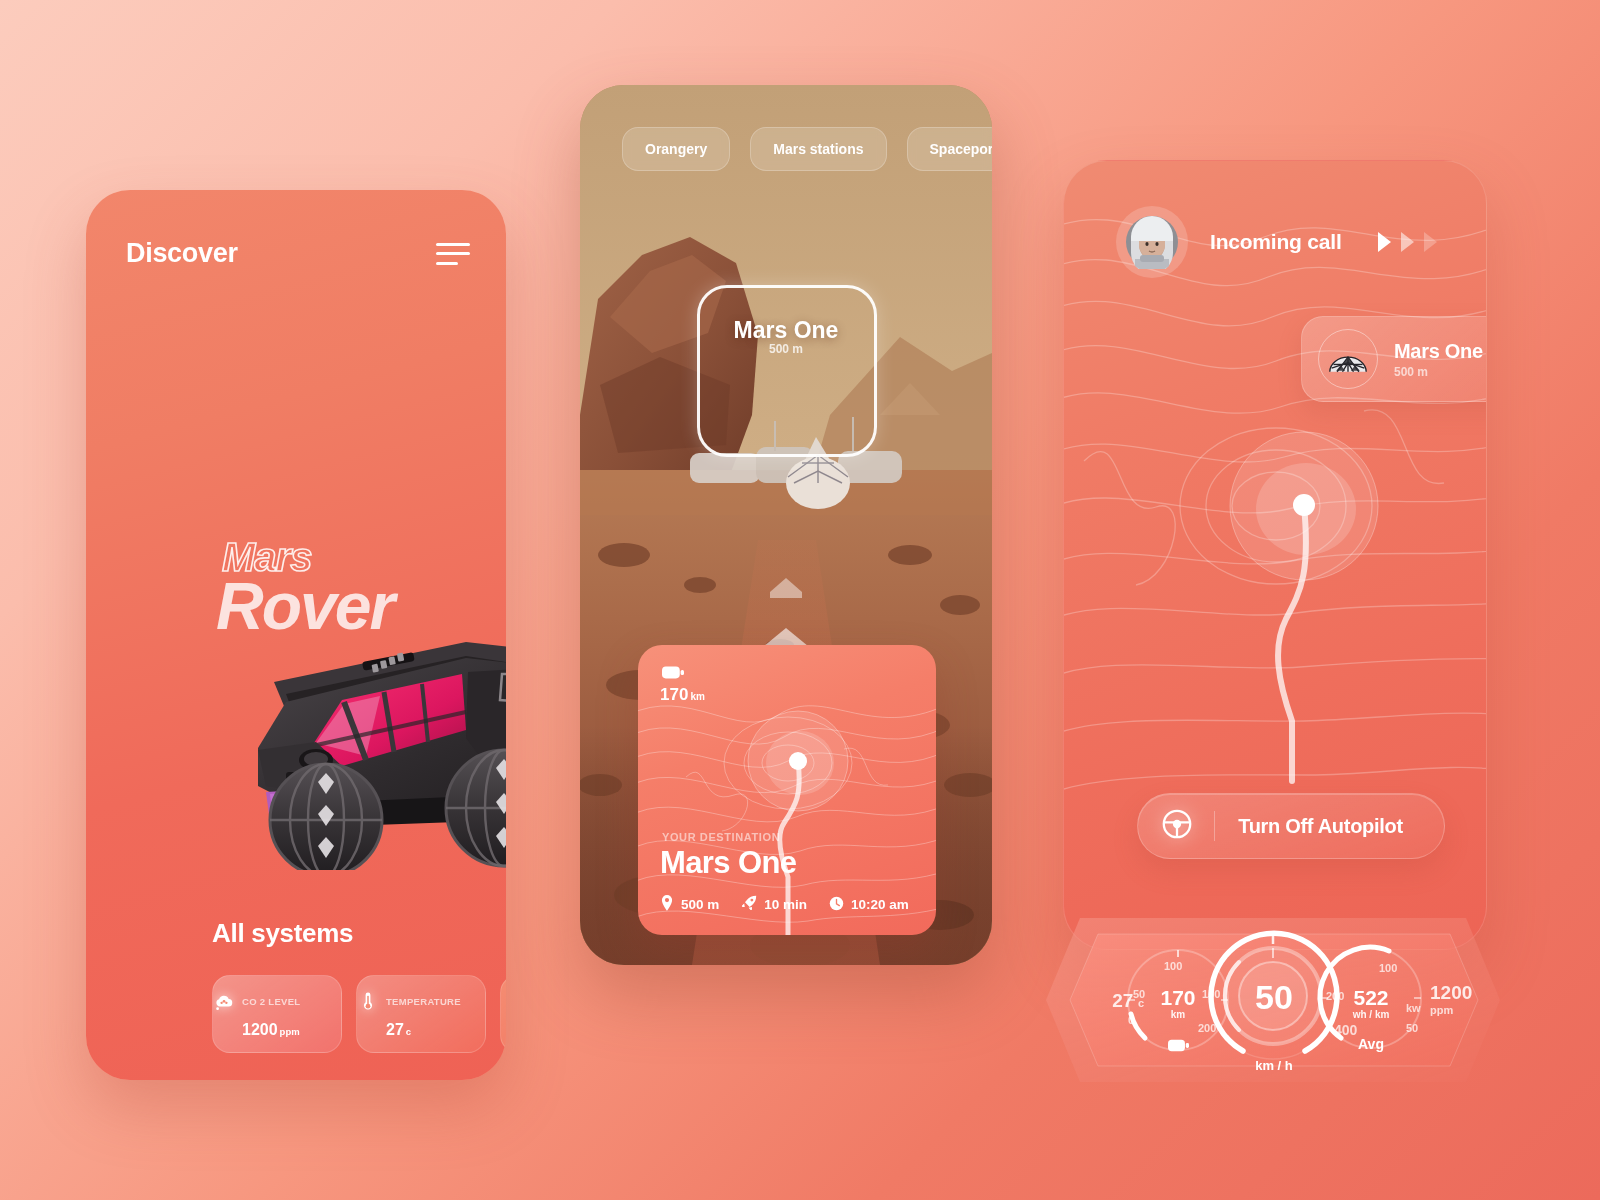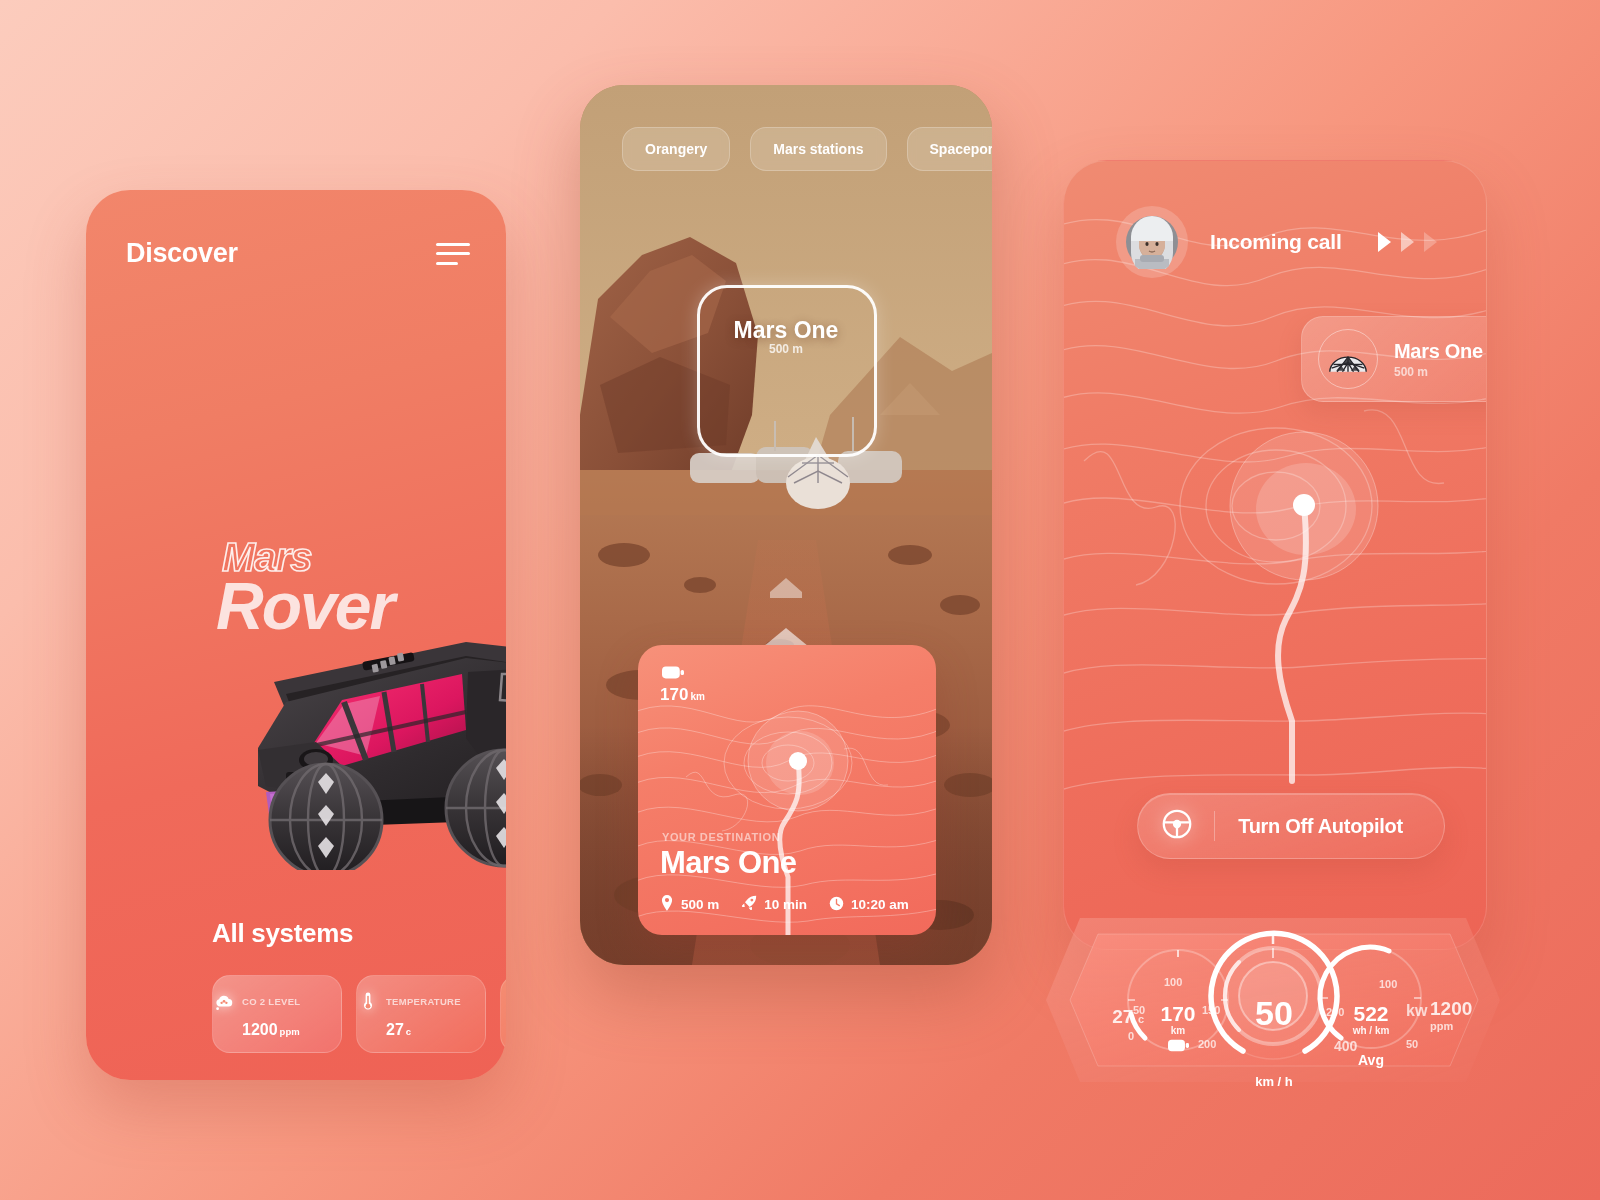--- a/index.html
+++ b/index.html
@@ -134,21 +134,21 @@
     box-shadow: 0 12px 26px rgba(180,70,55,0.2), inset 0 1px 0 rgba(255,255,255,0.2);
   }
   .ap-ico { margin-left: 22px; filter: drop-shadow(0 0 9px rgba(255,255,255,0.65)); }
   .ap-div { width: 1px; height: 30px; background: rgba(255,255,255,0.3); margin-left: 20px; }
   .ap-label { flex: 1; text-align: center; color: #fff; font-size: 20px; font-weight: 800; letter-spacing: -0.3px; padding-right: 18px; }
 
   
   #dash {
     position: absolute; left: 1038px; top: 910px; width: 470px; height: 180px;
   }
-  .dash-val { position: absolute; color: #fff; font-weight: 800; text-align: center; margin-top: 16px; }
+  .dash-val { position: absolute; color: #fff; font-weight: 800; text-align: center; }
 
   .g-center-num { font-size: 34px; }
   .g-side-num { font-size: 21px; }
   .g-unit { font-size: 10px; font-weight: 700; opacity: 0.92; }
   .edge-num { font-size: 19px; font-weight: 800; color: rgba(255,255,255,0.85); }
   .edge-unit { font-size: 11px; font-weight: 700; color: rgba(255,255,255,0.75); }
 </style>
 </head>
 <body>
 
@@ -631,21 +631,21 @@
         </svg>
     </div>
 
     <div class="dash-val g-center-num" style="left:205px;top:68px;width:62px">50</div>
     <div class="dash-val" style="left:196px;top:148px;width:80px;font-size:13px">km / h</div>
 
     <div class="dash-val" style="left:341px;top:52px;font-size:11px;opacity:.72">100</div>
     <div class="dash-val" style="left:288px;top:80px;font-size:11px;opacity:.72">200</div>
     <div class="dash-val" style="left:296px;top:112px;font-size:14px;opacity:.72">400</div>
     <div class="dash-val" style="left:368px;top:112px;font-size:11px;opacity:.72">50</div>
-    <div class="dash-val" style="left:368px;top:76px;font-size:16px;opacity:.72">kw</div>
+    <div class="dash-val" style="left:368px;top:92px;font-size:11px;opacity:.72">kw</div>
 
     <div class="dash-val g-side-num" style="left:305px;top:76px;width:56px">522</div>
     <div class="dash-val g-unit" style="left:297px;top:99px;width:72px">wh / km</div>
     <div class="dash-val" style="left:305px;top:126px;width:56px;font-size:14px">Avg</div>
 
     <div class="dash-val" style="left:50px;top:80px;width:56px;text-align:right">
       <span class="edge-num">27</span>
       <span class="edge-unit">c</span>
     </div>
     <div class="dash-val" style="left:392px;top:72px;width:62px;text-align:left">

